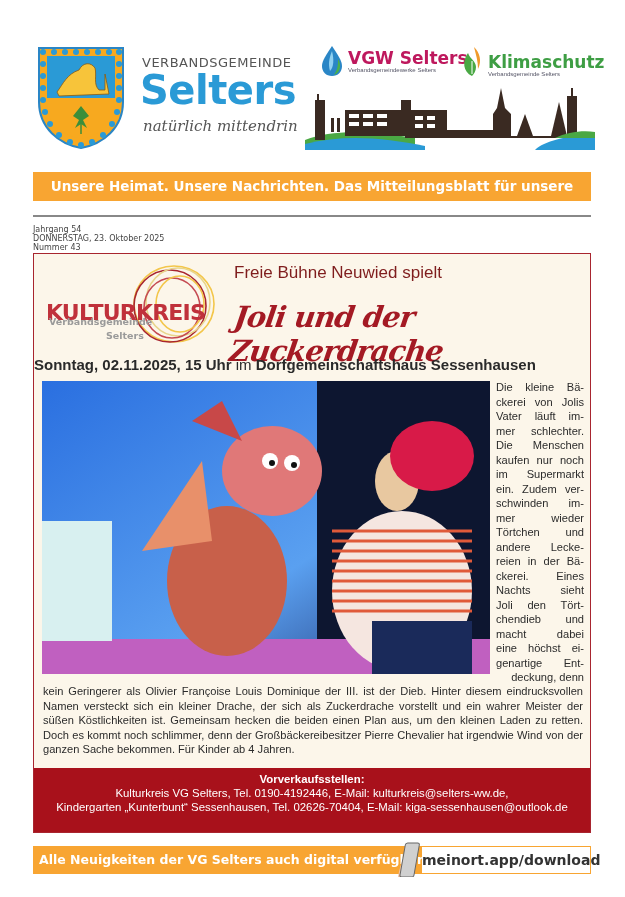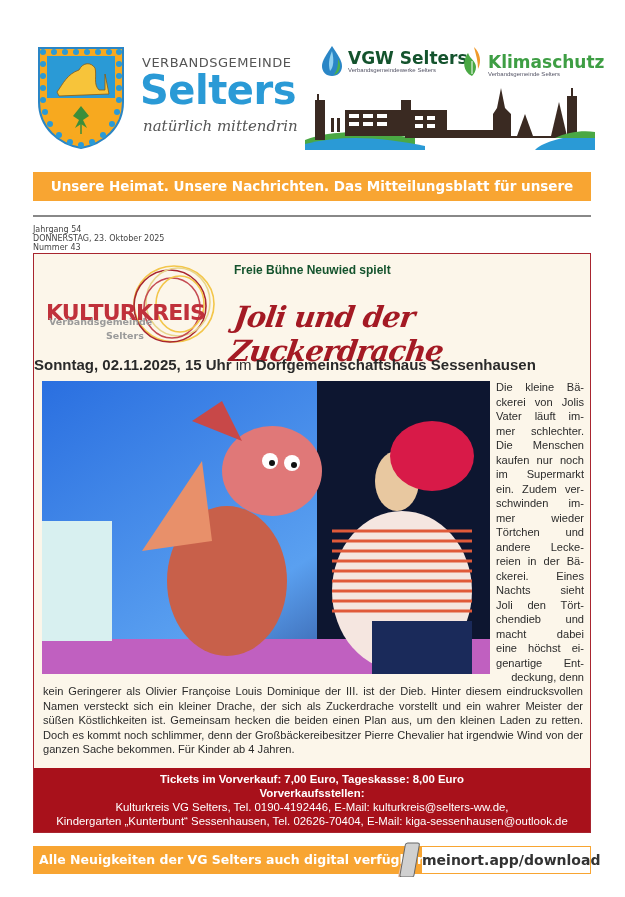--- a/index.html
+++ b/index.html
@@ -7,41 +7,41 @@
   body { position: relative; font-family: "Liberation Sans", sans-serif; color: #222; }
 
   
   .crest { position: absolute; left: 35px; top: 44px; width: 92px; height: 106px; }
   .vg-title { position: absolute; left: 142px; top: 55px; font-family: "DejaVu Sans", sans-serif; font-size: 13px; letter-spacing: 0.5px; color: #555; }
   .vg-name { position: absolute; left: 140px; top: 67px; font-family: "DejaVu Sans", sans-serif; font-weight: bold; font-size: 40px; color: #2a9ad6; letter-spacing: -0.5px; }
   .vg-slogan { position: absolute; left: 143px; top: 117px; font-family: "DejaVu Serif", serif; font-style: italic; font-size: 15px; color: #555; }
 
   .vgw-logo { position: absolute; left: 320px; top: 45px; display: flex; align-items: center; }
   .vgw-drop { width: 24px; height: 32px; margin-right: 4px; }
-  .vgw-text .t1 { font-family: "DejaVu Sans", sans-serif; font-weight: bold; font-size: 17px; color: #14532d; line-height: 17px; }
+  .vgw-text .t1 { font-family: "DejaVu Sans", sans-serif; font-weight: bold; font-size: 17px; color: #be185d; line-height: 17px; }
   .vgw-text .t2 { font-size: 6px; color: #556; }
   .klima-logo { position: absolute; left: 460px; top: 45px; display: flex; align-items: center; }
   .klima-text .t1 { font-family: "DejaVu Sans", sans-serif; font-weight: bold; font-size: 17px; color: #3e9e44; line-height: 17px; margin-top: 8px; }
   .klima-text .t2 { font-size: 6px; color: #556; }
   .skyline { position: absolute; left: 305px; top: 88px; width: 290px; height: 62px; }
 
   .orange-banner { position: absolute; left: 33px; top: 172px; width: 558px; height: 29px; background: #f8a532; color: #fff; text-align: center; font-family: "DejaVu Sans", sans-serif; font-weight: bold; font-size: 13.5px; line-height: 29px; }
 
   .issue-rule { position: absolute; left: 33px; top: 215px; width: 558px; height: 2px; background: #888; }
   .issue-bar { position: absolute; left: 33px; top: 225px; width: 558px; font-family: "DejaVu Sans", sans-serif; font-size: 8px; color: #444; display: flex; justify-content: space-between; flex-direction: column; }
 
   
   .ad { position: absolute; left: 33px; top: 253px; width: 558px; height: 580px; border: 1.5px solid #a8252f; background: #fcf6ea; }
   .kk-logo { position: absolute; left: 10px; top: 6px; width: 170px; height: 88px; }
   .kk-rings { position: absolute; left: 50px; top: 0; width: 125px; height: 88px; }
   .kk-name { position: absolute; left: 2px; top: 28px; font-family: "DejaVu Sans", sans-serif; font-size: 22px; font-weight: bold; color: #c0313b; letter-spacing: -0.8px; margin-top: 12px; }
   .kk-sub1 { position: absolute; left: 5px; top: 56px; font-family: "DejaVu Sans", sans-serif; font-size: 9.5px; font-weight: bold; color: #9a9a9a; }
   .kk-sub2 { position: absolute; left: 62px; top: 70px; font-family: "DejaVu Sans", sans-serif; font-size: 9.5px; font-weight: bold; color: #9a9a9a; }
 
-  .ad-kicker { position: absolute; left: 200px; top: 9px; font-weight: bold; font-size: 12px; color: #14532d; }
+  .ad-kicker { position: absolute; left: 200px; top: 9px; font-weight: normal; font-size: 17px; color: #7f1d1d; }
   .ad-title { position: absolute; left: 198px; top: 46px; font-family: "DejaVu Serif", serif; font-style: italic; font-weight: bold; font-size: 29px; color: #a41a24; letter-spacing: -1px; transform: skewX(-8deg); }
   .ad-date { position: absolute; left: 0; top: 102px; width: 100%; text-align: left; font-size: 15px; color: #2a2a2a; }
   .ad-date b { font-weight: bold; }
 
   .photo { position: absolute; left: 8px; top: 127px; width: 448px; height: 293px; overflow: hidden; }
   .side-text { position: absolute; left: 462px; top: 126px; width: 88px; font-size: 11.1px; line-height: 14.5px; color: #2b2b2b; text-align: justify; }
   .side-text span { display: block; text-align-last: justify; }
   .side-text span.last { text-align-last: right; }
   .body-text { position: absolute; left: 9px; top: 430px; width: 540px; font-size: 11.1px; line-height: 14.6px; color: #2b2b2b; text-align: justify; }
 
@@ -239,21 +239,20 @@
     <span>chendieb und</span>
     <span>macht dabei</span>
     <span>eine höchst ei-</span>
     <span>genartige Ent-</span>
     <span class="last">deckung, denn</span>
   </div>
 
   <div class="body-text">kein Geringerer als Olivier Françoise Louis Dominique der III. ist der Dieb. Hinter diesem eindrucksvollen Namen versteckt sich ein kleiner Drache, der sich als Zuckerdrache vorstellt und ein wahrer Meister der süßen Köstlichkeiten ist. Gemeinsam hecken die beiden einen Plan aus, um den kleinen Laden zu retten. Doch es kommt noch schlimmer, denn der Großbäckereibesitzer Pierre Chevalier hat irgendwie Wind von der ganzen Sache bekommen. Für Kinder ab 4 Jahren.</div>
 
   <div class="ticket">
-    <div><b>Tickets im Vorverkauf: 7,00 Euro, Tageskasse: 8,00 Euro</b></div>
     <div><b>Vorverkaufsstellen:</b></div>
     <div>Kulturkreis VG Selters, Tel. 0190-4192446, E-Mail: kulturkreis@selters-ww.de,</div>
     <div>Kindergarten „Kunterbunt“ Sessenhausen, Tel. 02626-70404, E-Mail: kiga-sessenhausen@outlook.de</div>
   </div>
 </div>
 
 <div class="bottom-banner">
   <div class="txt">Alle Neuigkeiten der VG Selters auch digital verfügbar!</div>
   <svg class="phone-icon" viewBox="0 0 30 36">
     <path d="M2 36 C4 24 8 14 12 8 L14 36 Z" fill="#f5c4a0"></path>

